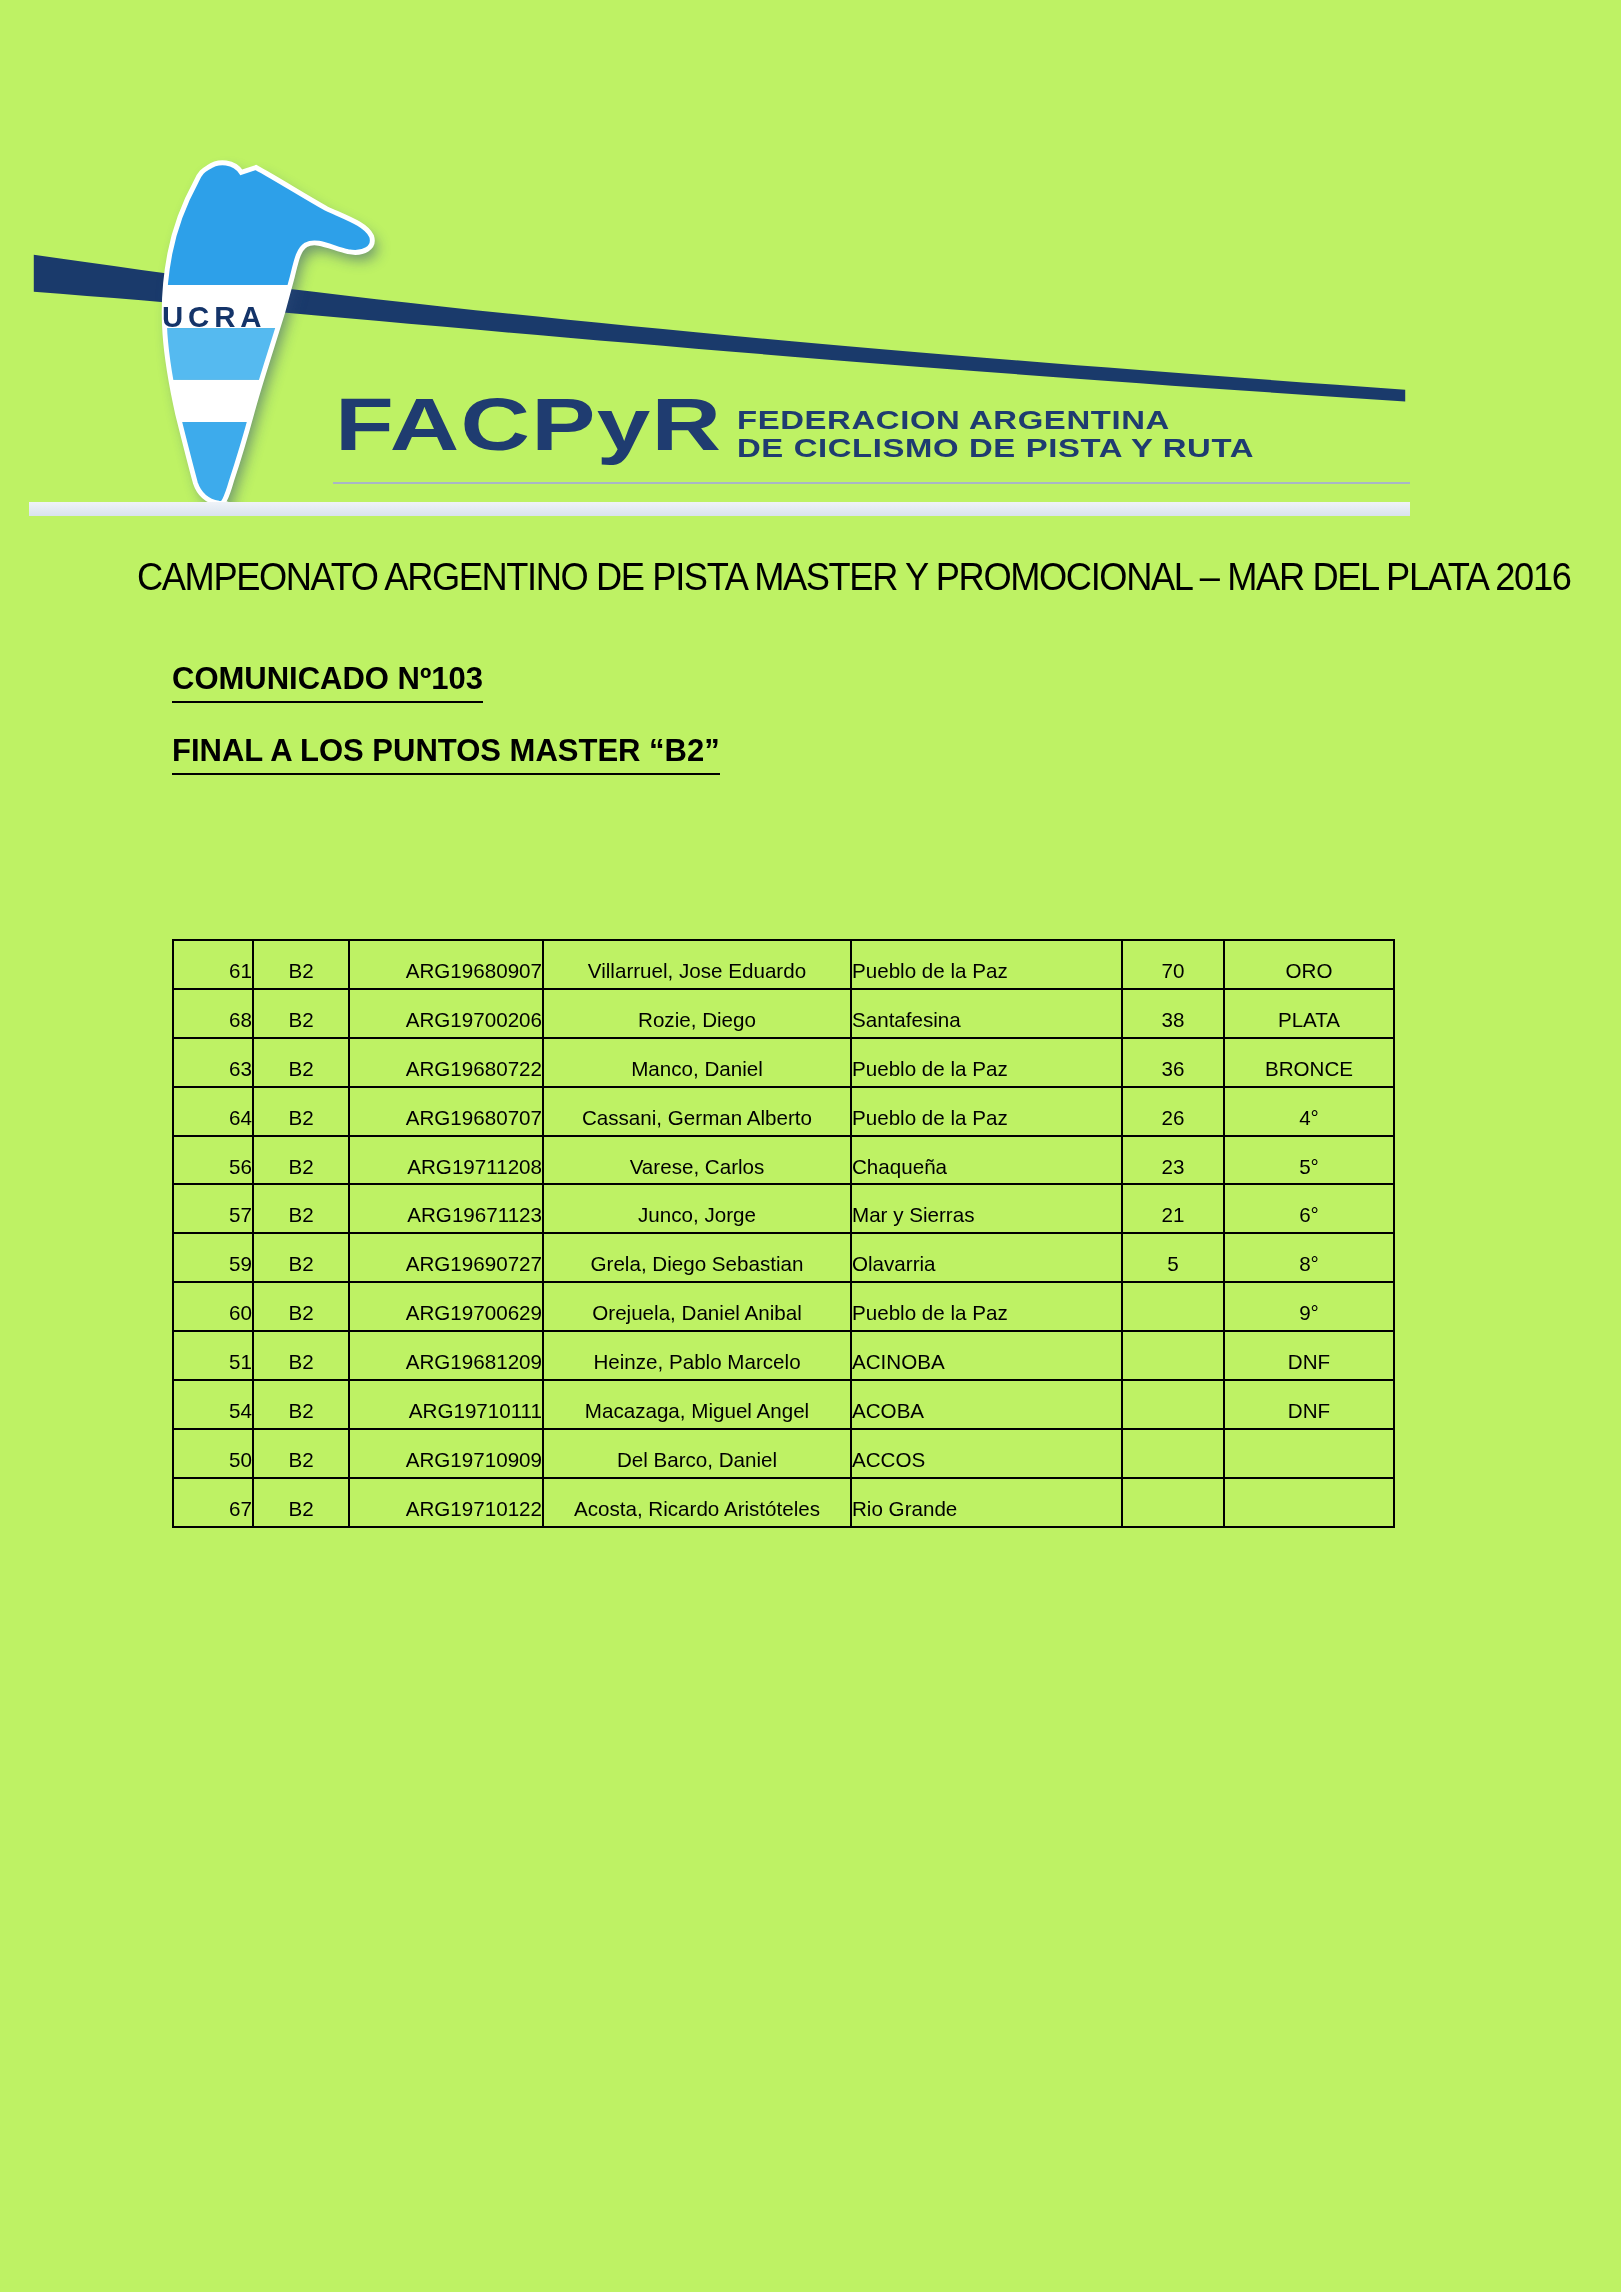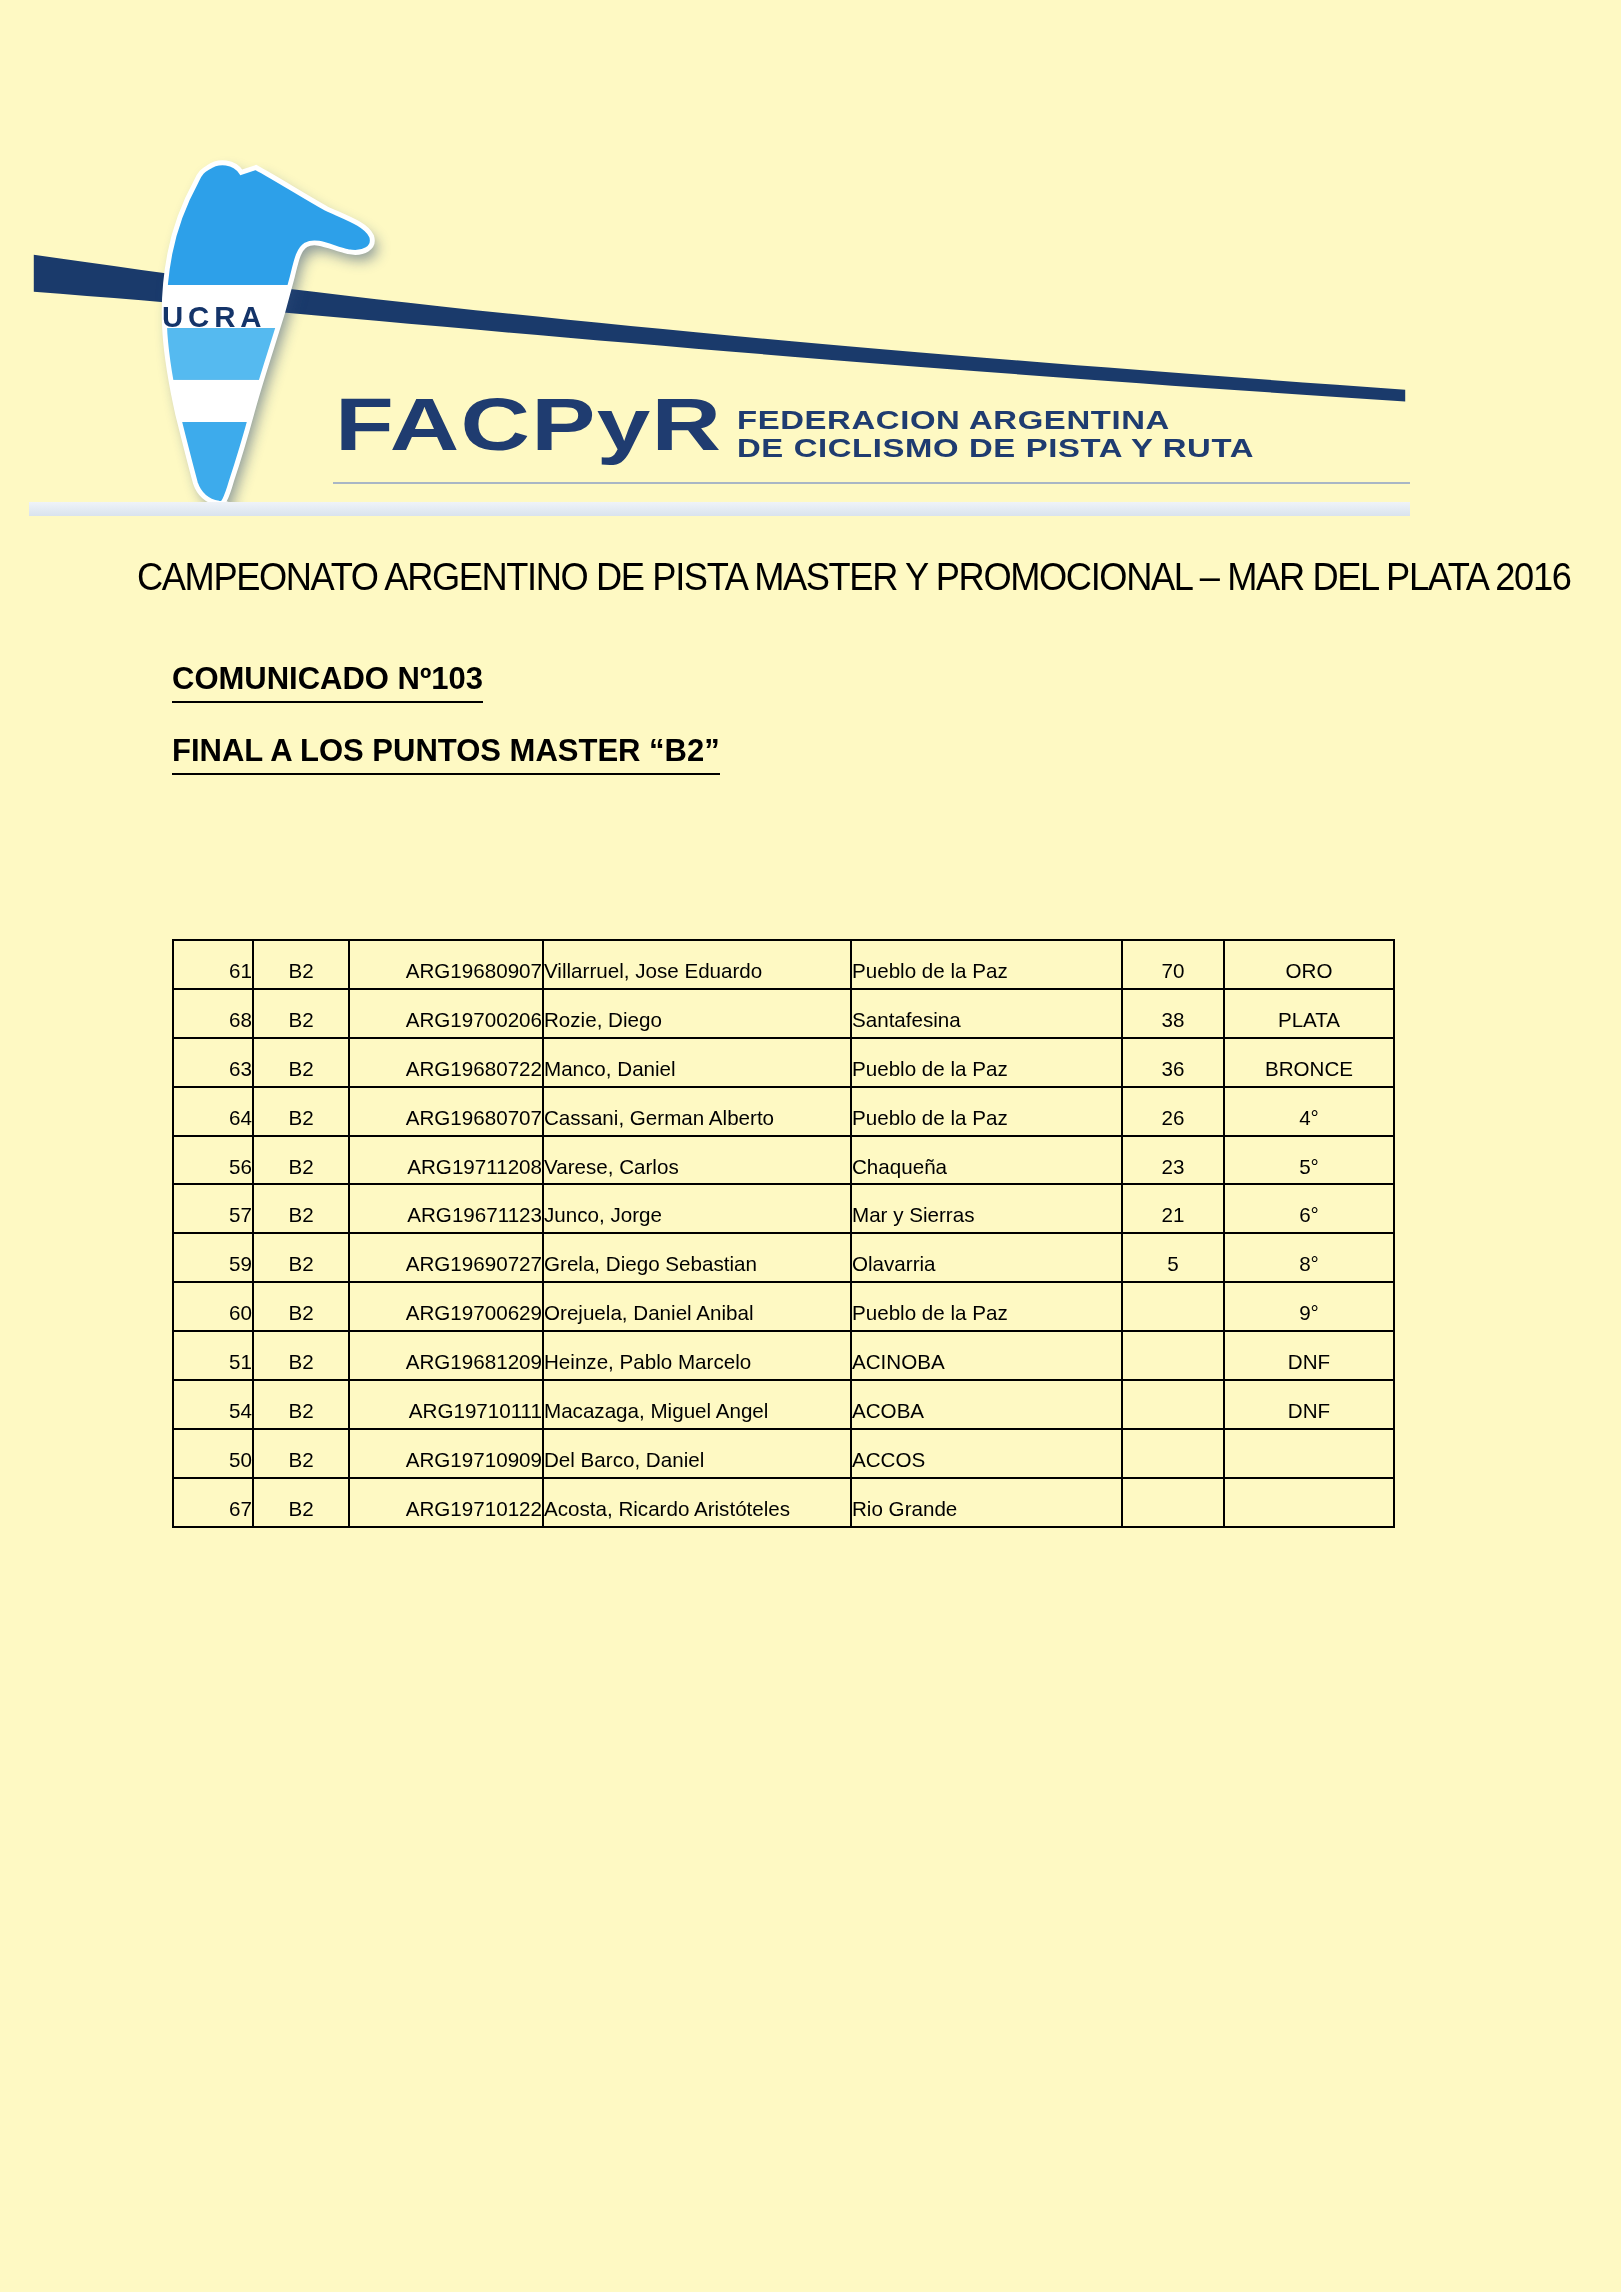--- a/index.html
+++ b/index.html
@@ -1,20 +1,20 @@
 <!DOCTYPE html>
 <html style="--swoosh_navy: #1a3a6b; --brand_navy: #1f3c70; --map_blue: #2da0e9; --map_light_blue: #55baf0; --map_south_blue: #3dabec; --map_shadow_navy: #2b4a78; --ucra_navy: #143469;"><head>
 <meta charset="utf-8">
 <style>
   html,body{margin:0;padding:0;background:#ffffff;}
   .page{
     position:relative;
     width:1621px;
     height:2293px;
-    background:#fef9c3;
+    background:#bef264;
     font-family:"Liberation Sans", sans-serif;
     overflow:hidden;
   }
 
   
   .logo{
     position:absolute;
     left:29px; top:145px;
     width:1381px; height:371px;
     overflow:hidden;
@@ -106,21 +106,21 @@
     font-size:20.6px;
     color:#000;
     vertical-align:bottom;
     padding:0 0 4.9px 0;
     overflow:hidden;
     white-space:nowrap;
   }
   td.c-num{text-align:right; padding-right:15.7px;}
   td.c-cat{text-align:center;}
   td.c-lic{text-align:right; padding-left:9.8px;}
-  td.c-name{text-align:left; padding-left:9.8px;}
+  td.c-name{text-align:center; padding-left:9.8px;}
   td.c-club{text-align:left; padding-left:9.8px;}
   td.c-pts{
     text-align:center;
     vertical-align:middle;
     font-size:29px;
     padding:0;
   }
   td.c-res{
     text-align:center;
     vertical-align:top;

